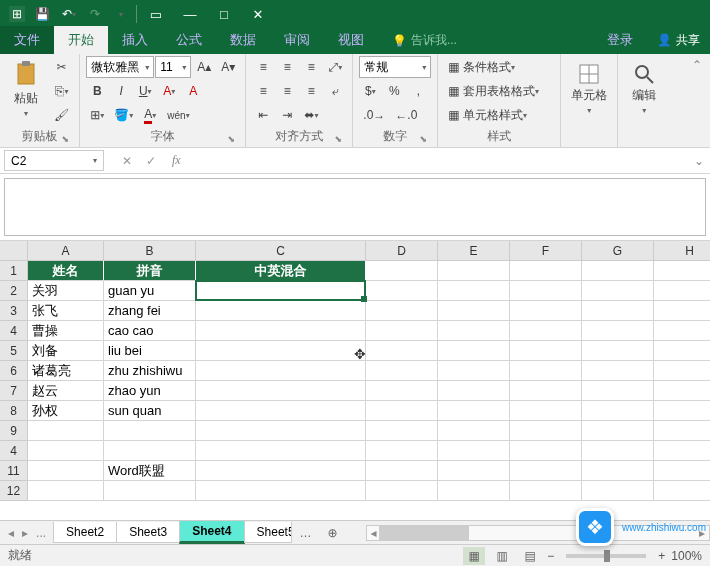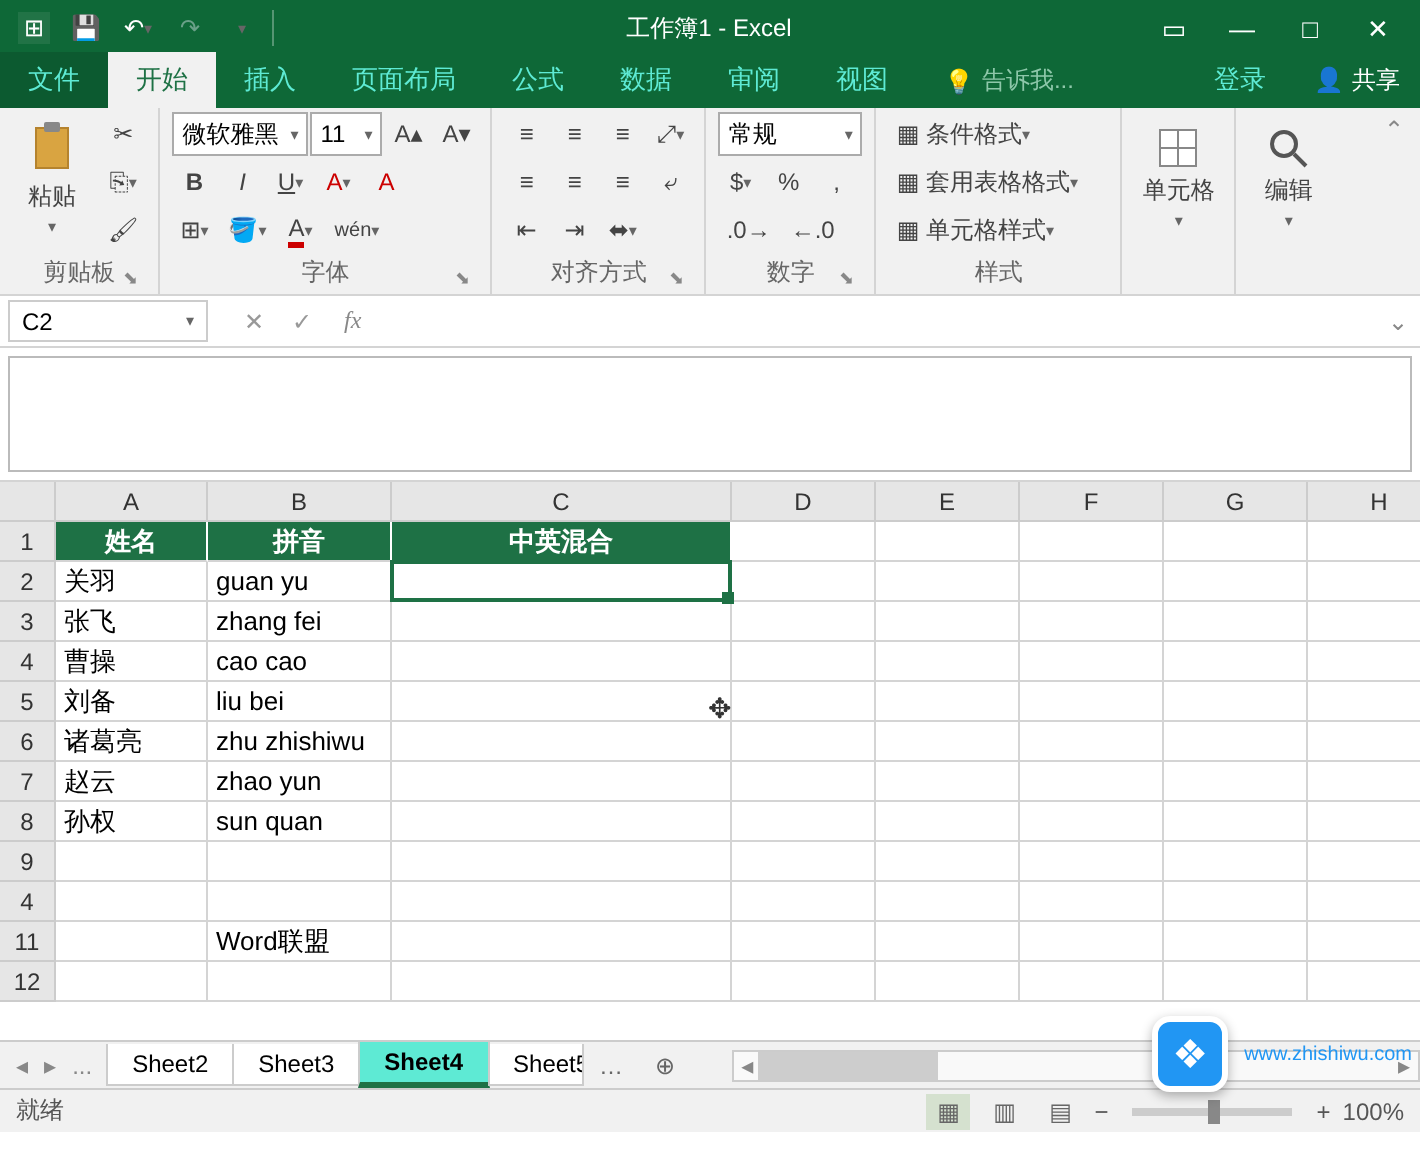--- a/index.html
+++ b/index.html
@@ -5,21 +5,21 @@
 *{box-sizing:border-box;margin:0;padding:0;font-family:"Microsoft YaHei",sans-serif;font-size:12px;user-select:none}
 body{background:#fff;width:710px;height:580px;overflow:hidden;position:relative}
 .titlebar{background:#0e6837;height:28px;display:flex;align-items:center;padding:0 4px;color:#fff}
 .qat{display:flex;align-items:center;gap:0}
 .qat-btn{width:26px;height:24px;display:flex;align-items:center;justify-content:center;color:#fff;cursor:pointer}
 .qat-sep{width:1px;height:18px;background:rgba(255,255,255,0.3);margin:0 2px}
 .title-text{flex:1;text-align:center;font-size:12px;color:#fff}
 .wincontrols{display:flex;gap:0}
 .win-btn{width:34px;height:24px;display:flex;align-items:center;justify-content:center;color:#fff;cursor:pointer;font-size:13px}
 .tabs{background:#0e6837;height:26px;display:flex;align-items:flex-end;padding:0;color:#fff}
-.tab{padding:5px 14px;cursor:pointer;font-size:13px;color:#5eead4}
+.tab{padding:5px 14px;cursor:pointer;font-size:13px;color:#c4b5fd}
 .tab.active{background:#f1f1f1;color:#1e7145;font-weight:400}
 .tab.tell{color:#8dc7a9;display:flex;align-items:center;gap:4px}
 .tab-right{margin-left:auto;display:flex}
 .tab-share{display:flex;align-items:center;gap:4px;padding:5px 10px}
 .ribbon{background:#f1f1f1;border-bottom:1px solid #d4d4d4;height:94px;display:flex}
 .group{border-right:1px solid #d4d4d4;padding:2px 6px 0;display:flex;flex-direction:column;position:relative}
 .group-body{flex:1;display:flex;gap:4px}
 .group-label{text-align:center;font-size:11px;color:#666;padding:2px 0;position:relative}
 .group-label .launcher{position:absolute;right:2px;bottom:2px;width:12px;height:12px;display:flex;align-items:center;justify-content:center;color:#888;font-size:9px;cursor:pointer}
 .vstack{display:flex;flex-direction:column;gap:2px;align-items:center;justify-content:center}
@@ -78,34 +78,32 @@
         </svg>
       </div>
     <div class="qat-btn">💾</div>
     <div class="qat-btn">↶<span class="dd">▾</span></div>
     <div class="qat-btn" style="color:#6aa088">↷</div>
     <div class="qat-btn">
         <span class="dd">▾</span>
       </div>
     <div class="qat-sep"></div>
   </div>
-  <div class="title-text">工作簿1 - Excel</div>
   <div class="wincontrols">
     <div class="win-btn">▭</div>
     <div class="win-btn">—</div>
     <div class="win-btn">□</div>
     <div class="win-btn">✕</div>
   </div>
 </div>
 
 <div class="tabs">
   <div class="tab" style="background:#0c5a30">文件</div>
   <div class="tab active">开始</div>
   <div class="tab">插入</div>
-  <div class="tab">页面布局</div>
   <div class="tab">公式</div>
   <div class="tab">数据</div>
   <div class="tab">审阅</div>
   <div class="tab">视图</div>
   <div class="tab tell">
       <span>💡</span>
       <span>告诉我...</span>
     </div>
   <div class="tab-right">
     <div class="tab">登录</div>

